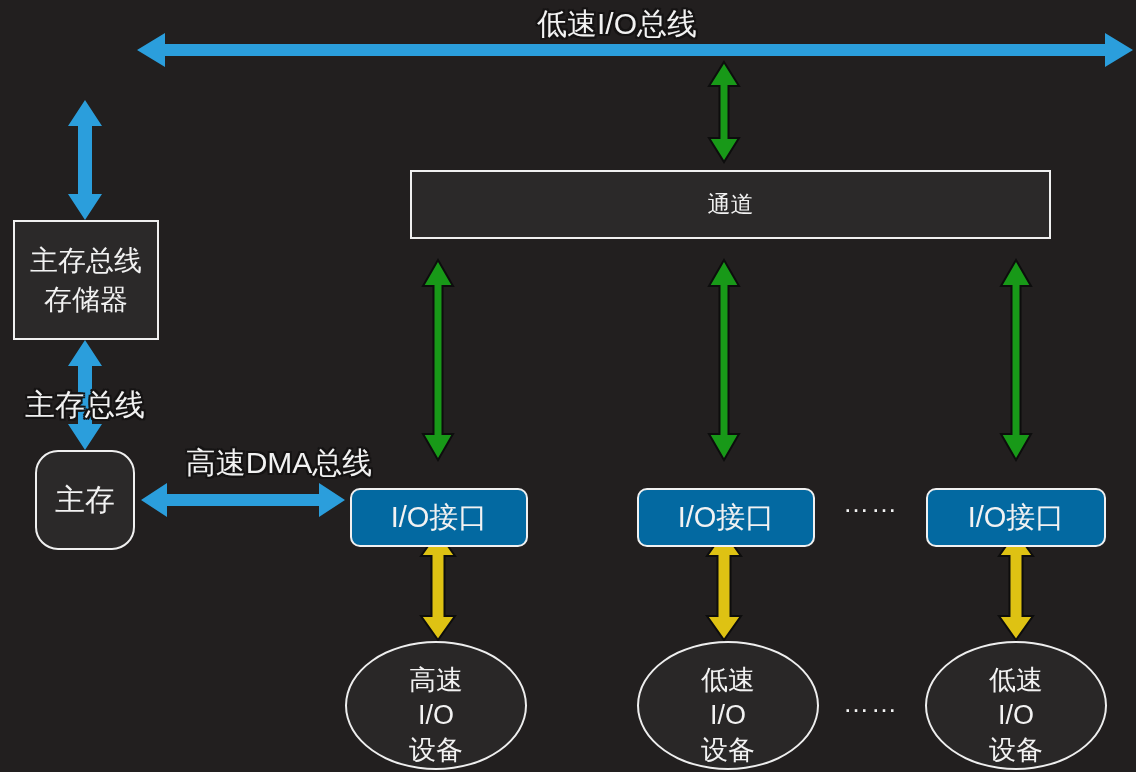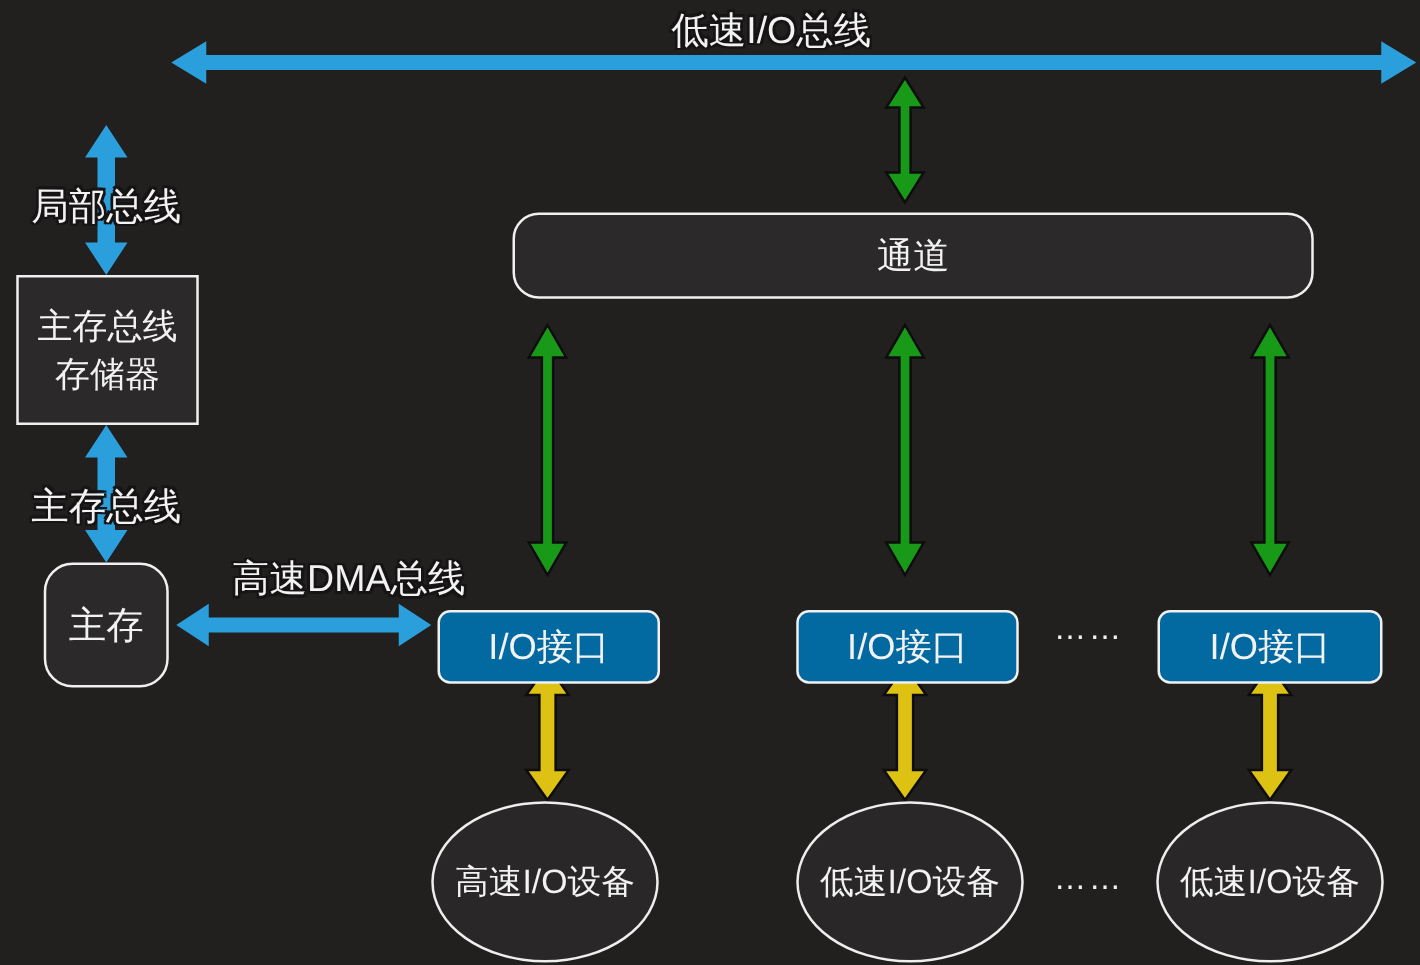--- a/index.html
+++ b/index.html
@@ -13,29 +13,29 @@
   .node{
     position:absolute;box-sizing:border-box;
     background:#2b2929;border:2px solid #f0f0f0;
     display:flex;flex-direction:column;align-items:center;justify-content:center;
     text-align:center;
   }
   .node .ln{display:block;}
   .cpu{left:35px;top:3px;width:101px;height:97px;font-size:32px;}
   .cache{left:13px;top:220px;width:146px;height:120px;font-size:28px;line-height:1.4;}
   .mem{left:35px;top:450px;width:100px;height:100px;font-size:30px;border-radius:23px;}
-  .channel{left:410px;top:170px;width:641px;height:69px;font-size:29px;border-radius:21px;}
+  .channel{left:410px;top:170px;width:641px;height:69px;font-size:23px;}
   .iobox{top:488px;height:59px;border-radius:10px;font-size:29px;background:#0369a1;}
   .io1{left:350px;width:178px;}
   .io2{left:637px;width:178px;}
   .io3{left:926px;width:180px;}
   .ellipse{
     position:absolute;box-sizing:border-box;border-radius:50%;
     background:#292727;border:2px solid #eeeeee;
-    display:flex;flex-direction:row;align-items:center;justify-content:center;
+    display:flex;flex-direction:column;align-items:center;justify-content:flex-end;
     text-align:center;font-size:27px;line-height:1.3;
   }
   .dev1{left:345px;top:641px;width:182px;height:129px;}
   .dev2{left:637px;top:641px;width:182px;height:129px;}
   .dev3{left:925px;top:641px;width:182px;height:129px;}
   .buslabel{
     position:absolute;font-size:30px;white-space:nowrap;
     text-shadow:2px 0 0 #161414,-2px 0 0 #161414,0 2px 0 #161414,0 -2px 0 #161414,
                 2px 2px 0 #161414,-2px -2px 0 #161414,2px -2px 0 #161414,-2px 2px 0 #161414;
   }
@@ -70,21 +70,20 @@
     <polygon stroke="#0d0d0d" stroke-width="2" points="438,260 453,286 442.5,286 442.5,434 453,434 438,460 423,434 433.5,434 433.5,286 423,286" fill="#189918"></polygon>
     <polygon stroke="#0d0d0d" stroke-width="2" points="724,260 739,286 728.5,286 728.5,434 739,434 724,460 709,434 719.5,434 719.5,286 709,286" fill="#189918"></polygon>
     <polygon stroke="#0d0d0d" stroke-width="2" points="1016,260 1031,286 1020.5,286 1020.5,434 1031,434 1016,460 1001,434 1011.5,434 1011.5,286 1001,286" fill="#189918"></polygon>
 
     <polygon stroke="#0d0d0d" stroke-width="2" points="438,532 455,556 444.5,556 444.5,616 455,616 438,640 421,616 431.5,616 431.5,556 421,556" fill="#dec213"></polygon>
     <polygon stroke="#0d0d0d" stroke-width="2" points="724,532 741,556 730.5,556 730.5,616 741,616 724,640 707,616 717.5,616 717.5,556 707,556" fill="#dec213"></polygon>
     <polygon stroke="#0d0d0d" stroke-width="2" points="1016,532 1033,556 1022.5,556 1022.5,616 1033,616 1016,640 999,616 1009.5,616 1009.5,556 999,556" fill="#dec213"></polygon>
   </svg>
 
   <div class="buslabel lbl-top">低速I/O总线</div>
-  <div class="buslabel lbl-local">局部总线</div>
   <div class="buslabel lbl-mainbus">主存总线</div>
   <div class="buslabel lbl-dma">高速DMA总线</div>
 
 
   <div class="node cache">
     <span class="ln">主存总线</span>
     <span class="ln">存储器</span>
   </div>
 
   <div class="node mem">

